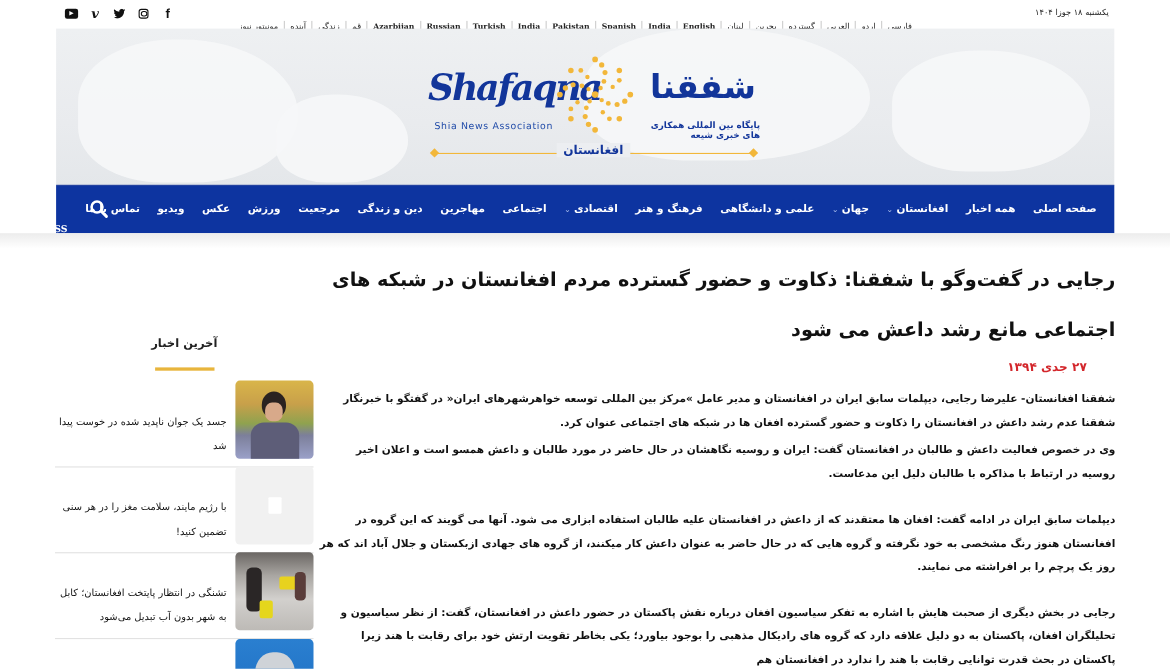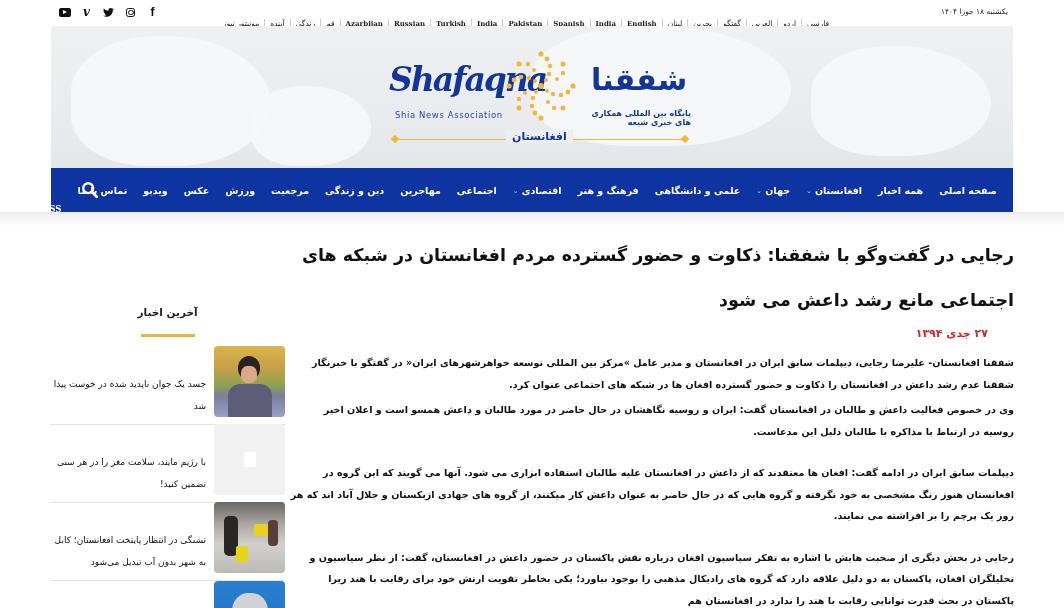--- a/index.html
+++ b/index.html
@@ -75,21 +75,21 @@
     <span class="ic">
         <span class="ig"></span>
       </span>
     <span class="ic" style="font-size:12px;">f</span>
   </div>
 
   <div class="langs">
     <span class="lang">فارسی</span>
     <span class="lang">اردو</span>
     <span class="lang">العربی</span>
-    <span class="lang">گفتگو</span>
+    <span class="lang">گسترده</span>
     <span class="lang">بحرین</span>
     <span class="lang">لبنان</span>
     <span class="lang en">English</span>
     <span class="lang en">India</span>
     <span class="lang en">Spanish</span>
     <span class="lang en">Pakistan</span>
     <span class="lang en">India</span>
     <span class="lang en">Turkish</span>
     <span class="lang en">Russian</span>
     <span class="lang en">Azarbijan</span>

